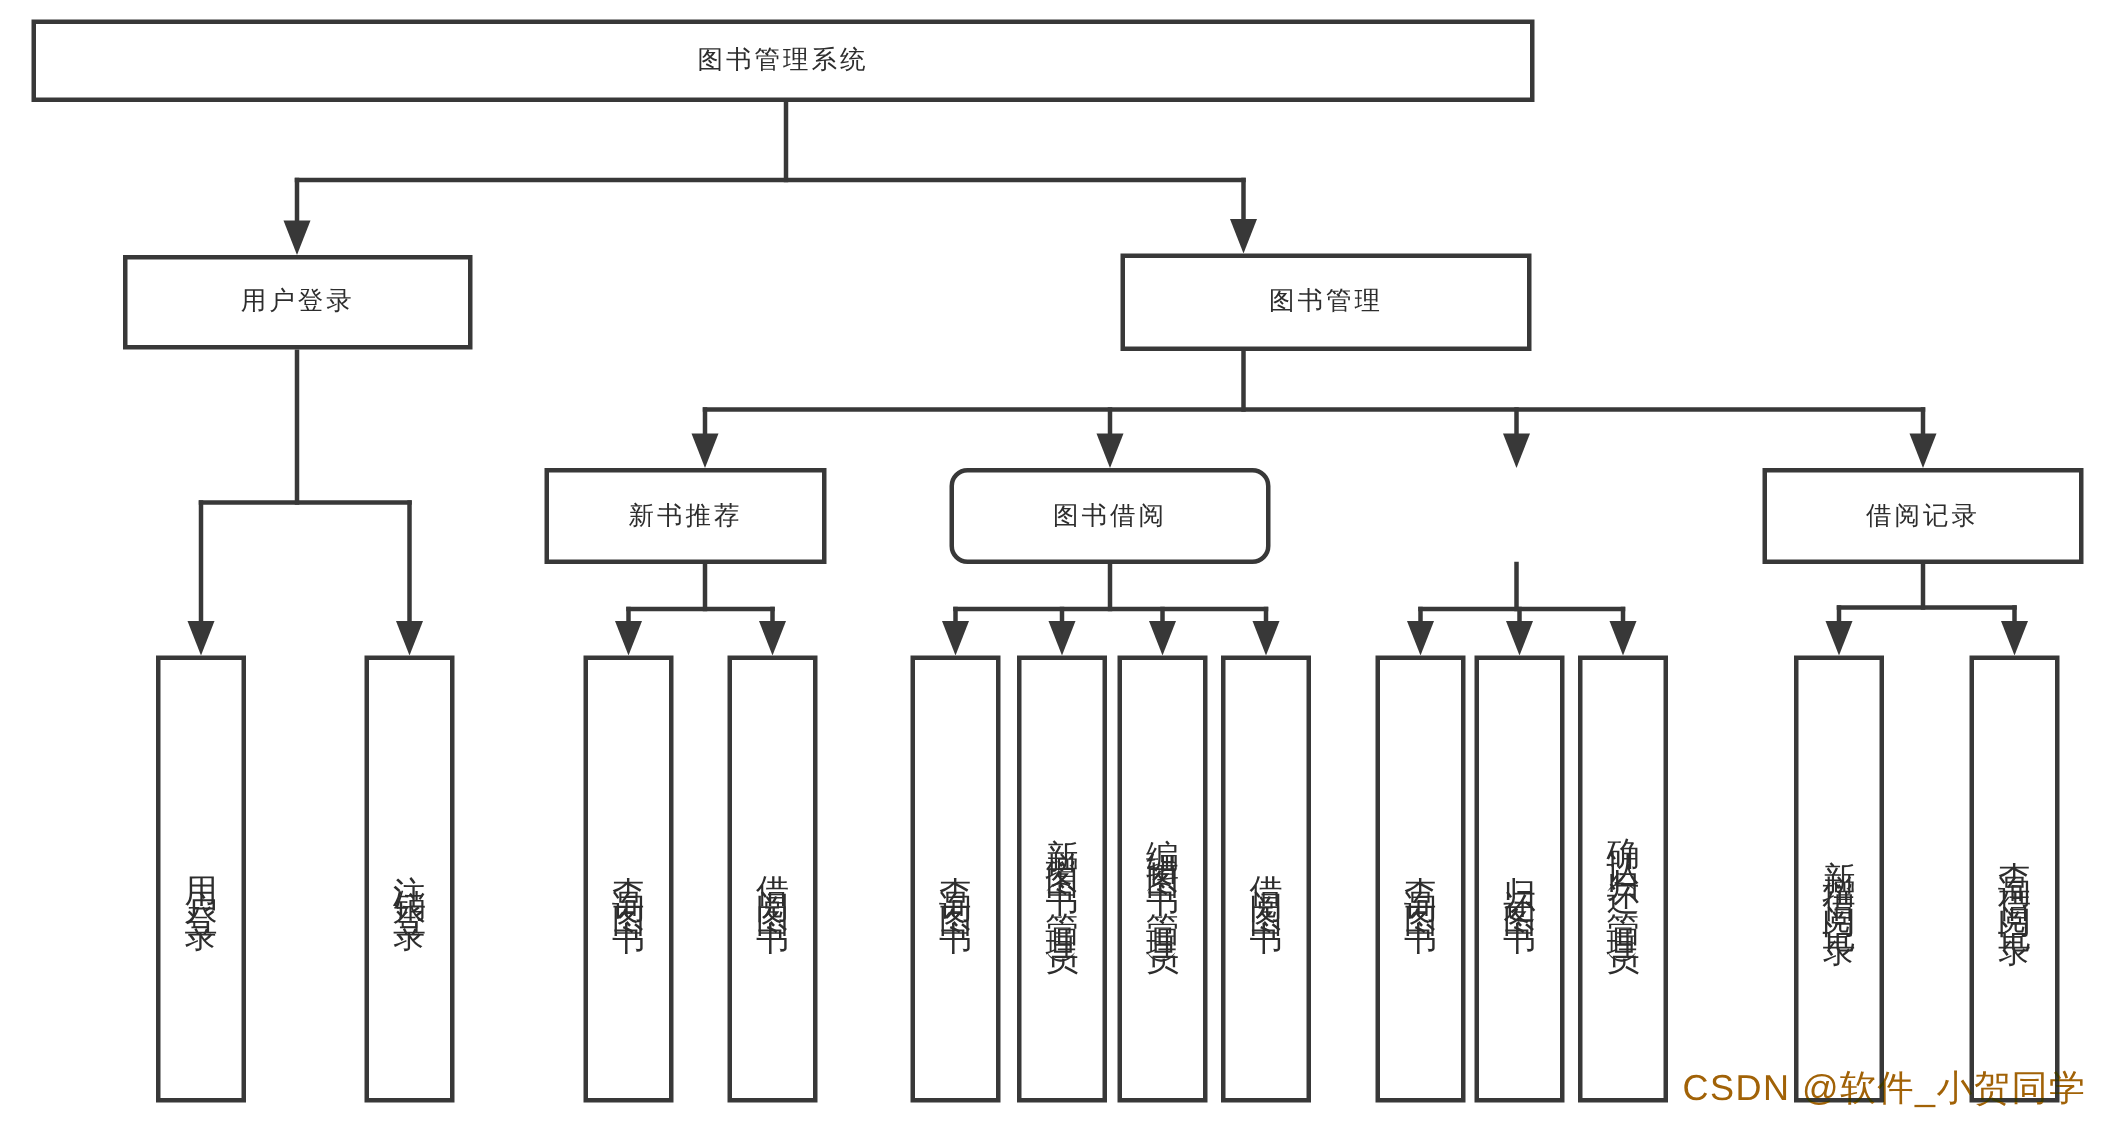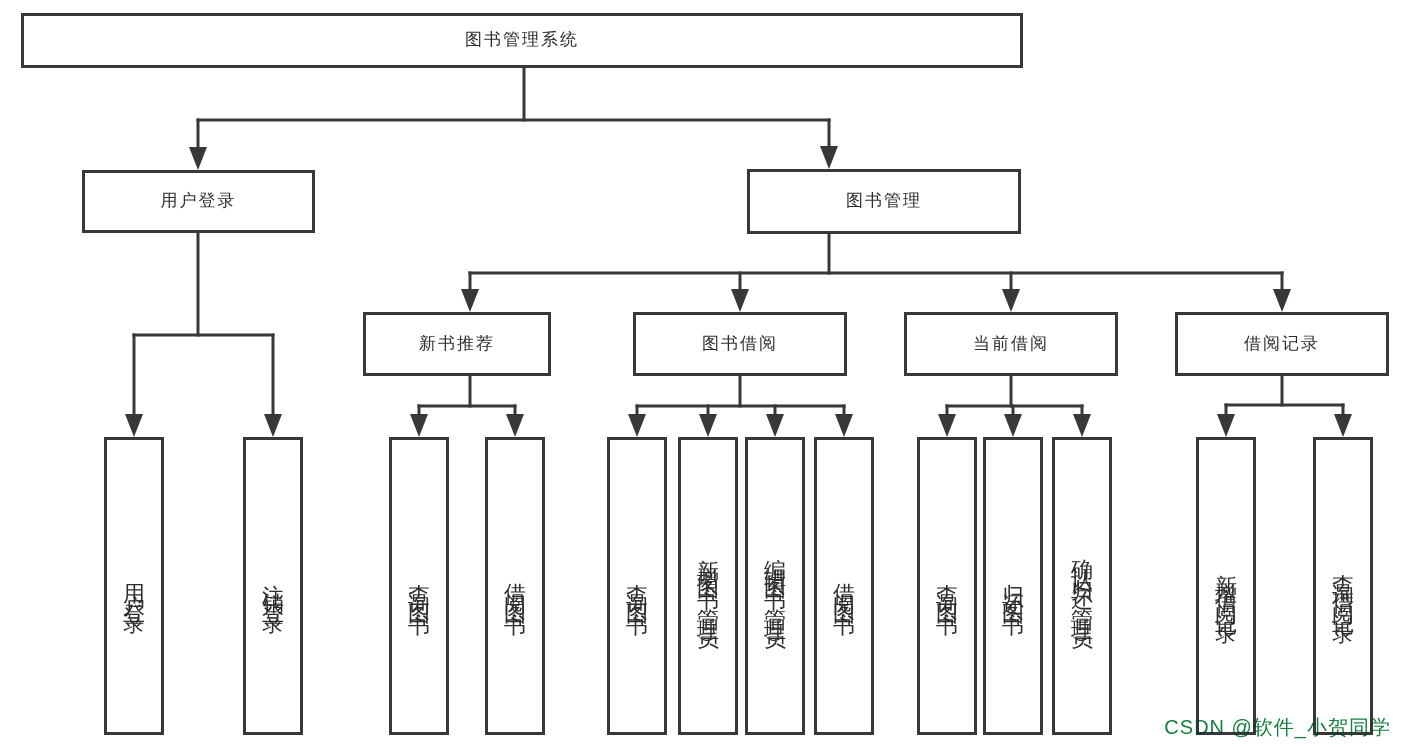--- a/index.html
+++ b/index.html
@@ -40,23 +40,23 @@
     text-orientation: mixed;
     font-size: 22px;
     line-height: 1;
     letter-spacing: 10px;
     white-space: nowrap;
   }
   .watermark {
     position: absolute;
     right: 14px;
     bottom: 6px;
-    font-size: 20px;
+    font-size: 24px;
     letter-spacing: 1px;
-    color: #15803d;
+    color: #a16207;
     z-index: 3;
     mix-blend-mode: darken;
     white-space: nowrap;
     margin-left: 27px;
   }
 </style>
 </head>
 <body>
 
 <div class="canvas">
@@ -137,25 +137,22 @@
   <div class="node" style="left:82px; top:170px; width:233px; height:63px;">
     <span class="hlabel">用户登录</span>
   </div>
   <div class="node" style="left:711px; top:169px; width:274px; height:65px;margin-left:36px;">
     <span class="hlabel">图书管理</span>
   </div>
 
   <div class="node" style="left:363px; top:312px; width:188px; height:64px;">
     <span class="hlabel">新书推荐</span>
   </div>
-  <div class="node" style="left:633px; top:312px; width:214px; height:64px;">
+  <div class="node" style="left:633px; top:312px; width:214px; height:64px;border-radius:12px;">
     <span class="hlabel">图书借阅</span>
-  </div>
-  <div class="node" style="left:904px; top:312px; width:214px; height:64px;">
-    <span class="hlabel">当前借阅</span>
   </div>
   <div class="node" style="left:1175px; top:312px; width:214px; height:64px;align-items:center;">
     <span class="hlabel">借阅记录</span>
   </div>
 
   <div class="node vbox" style="left:104px;">
     <span class="vlabel">用户登录</span>
   </div>
   <div class="node vbox" style="left:243px;">
     <span class="vlabel">注销登录</span>

